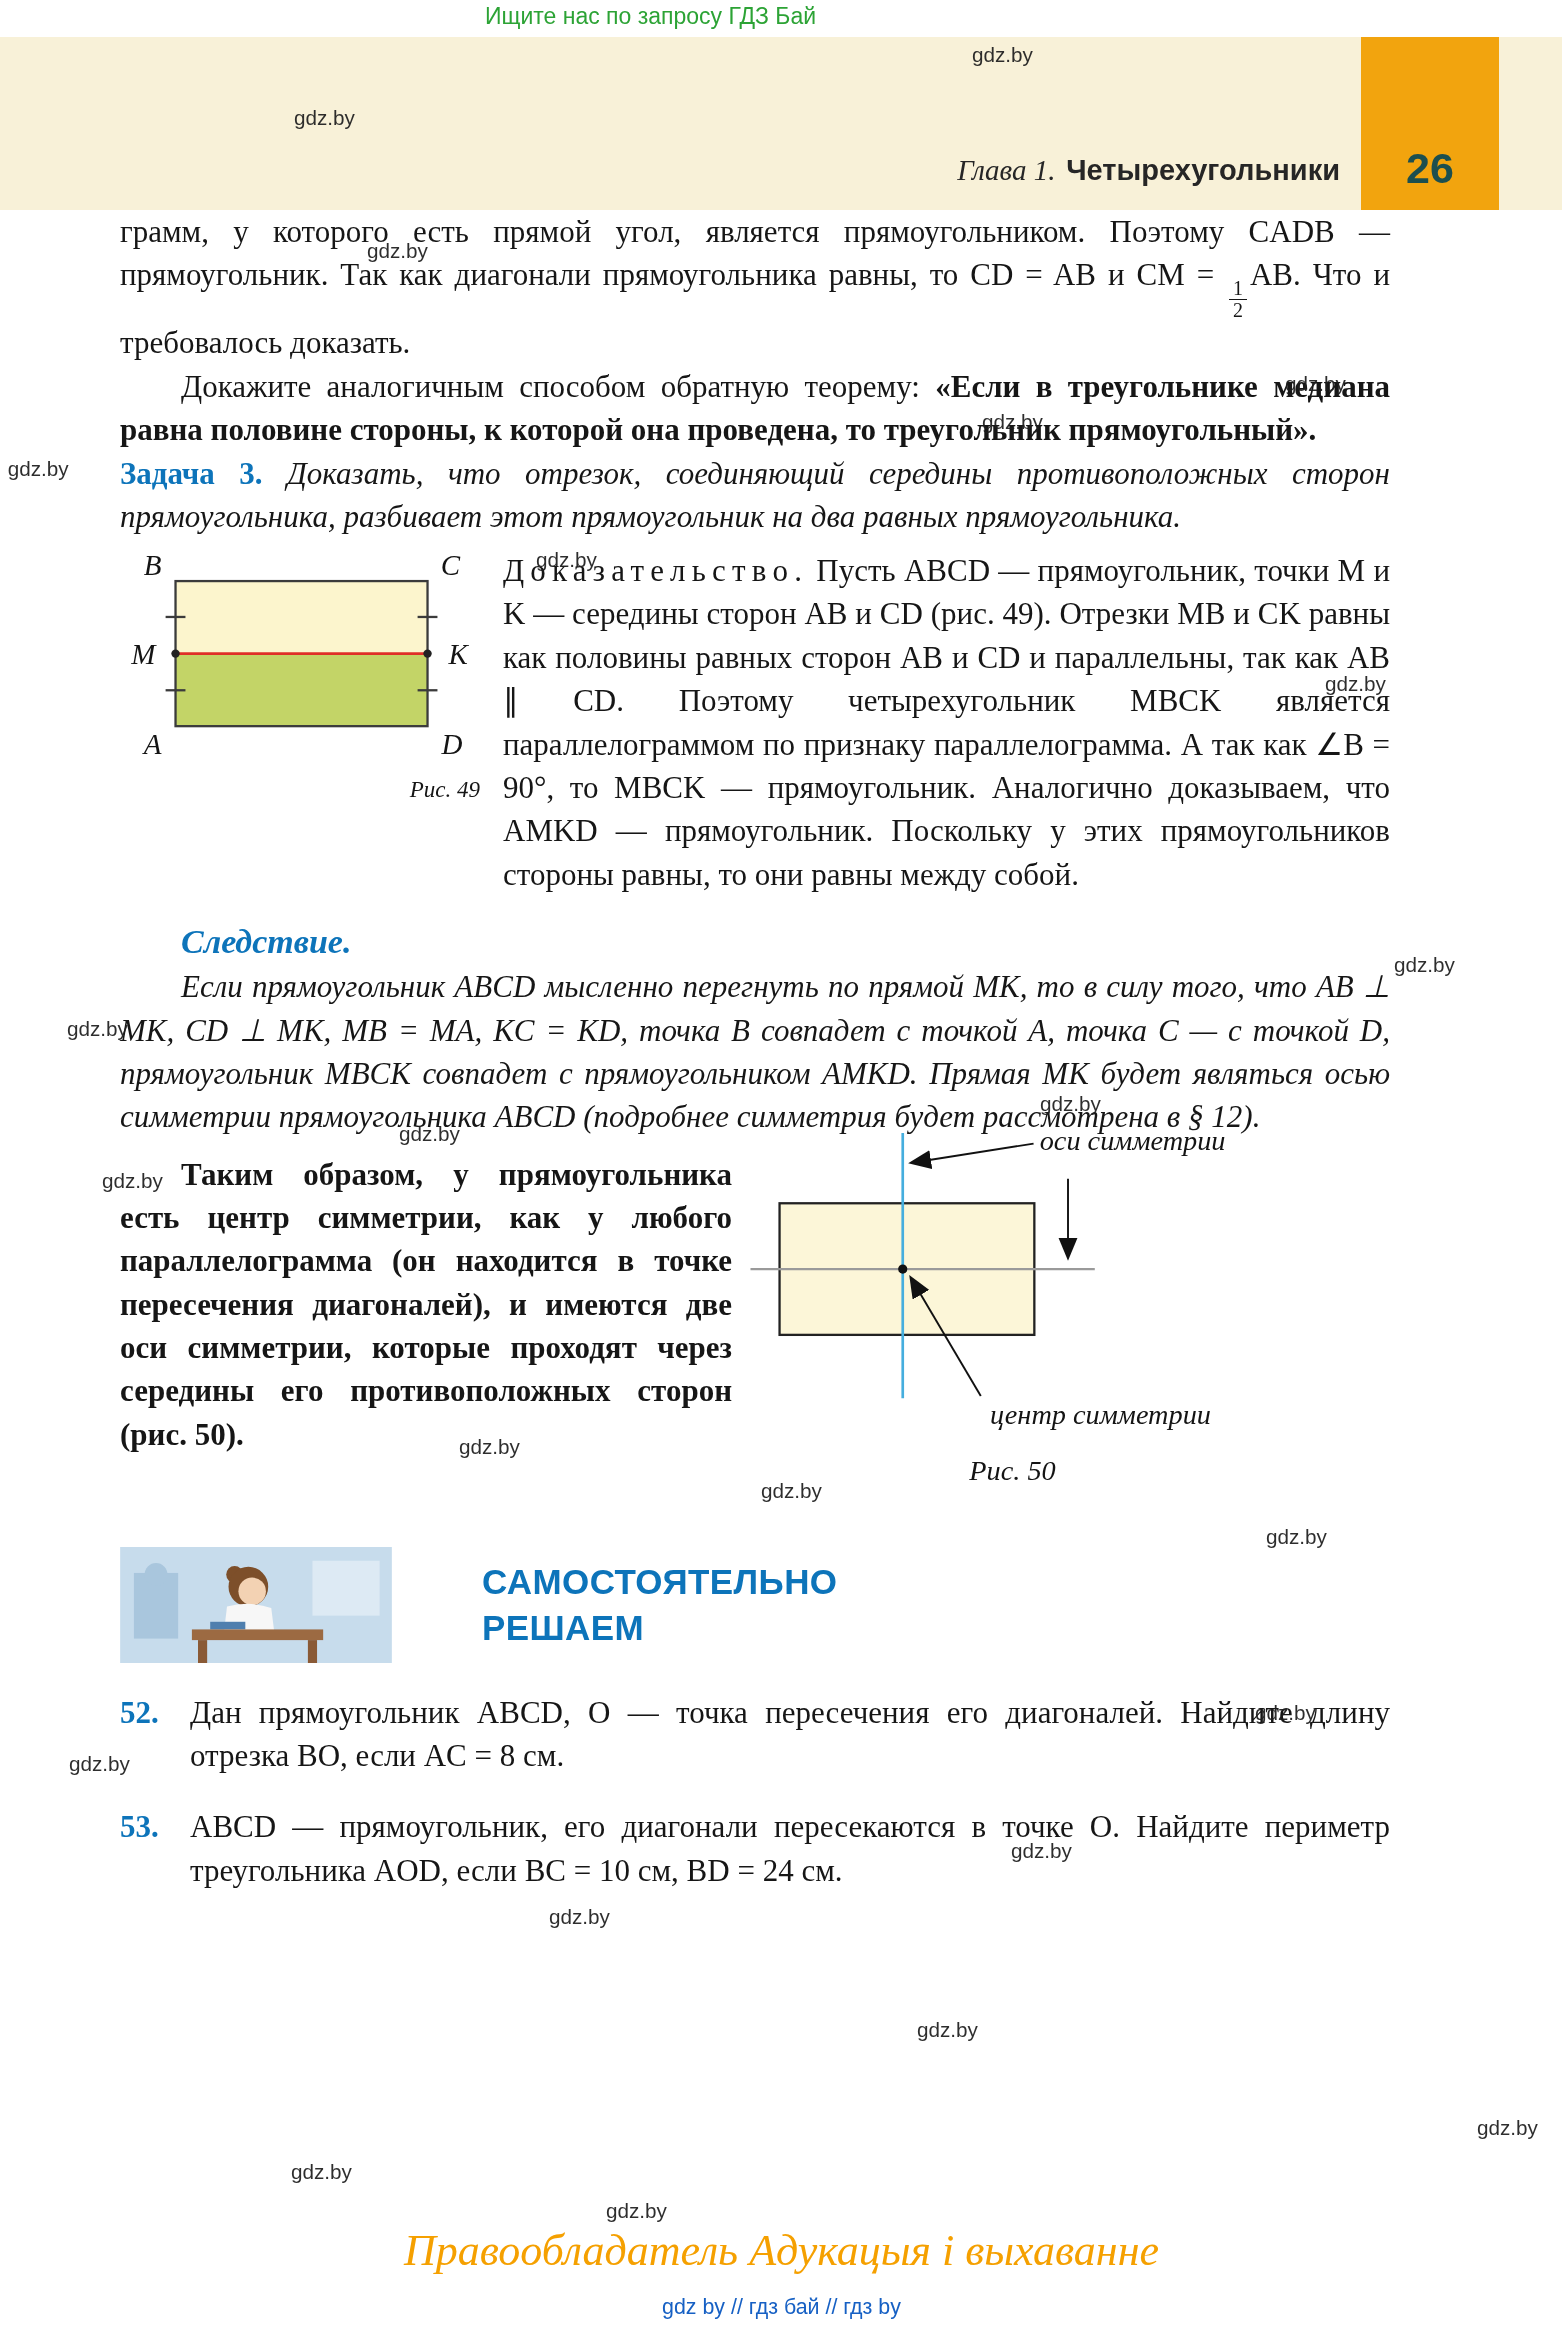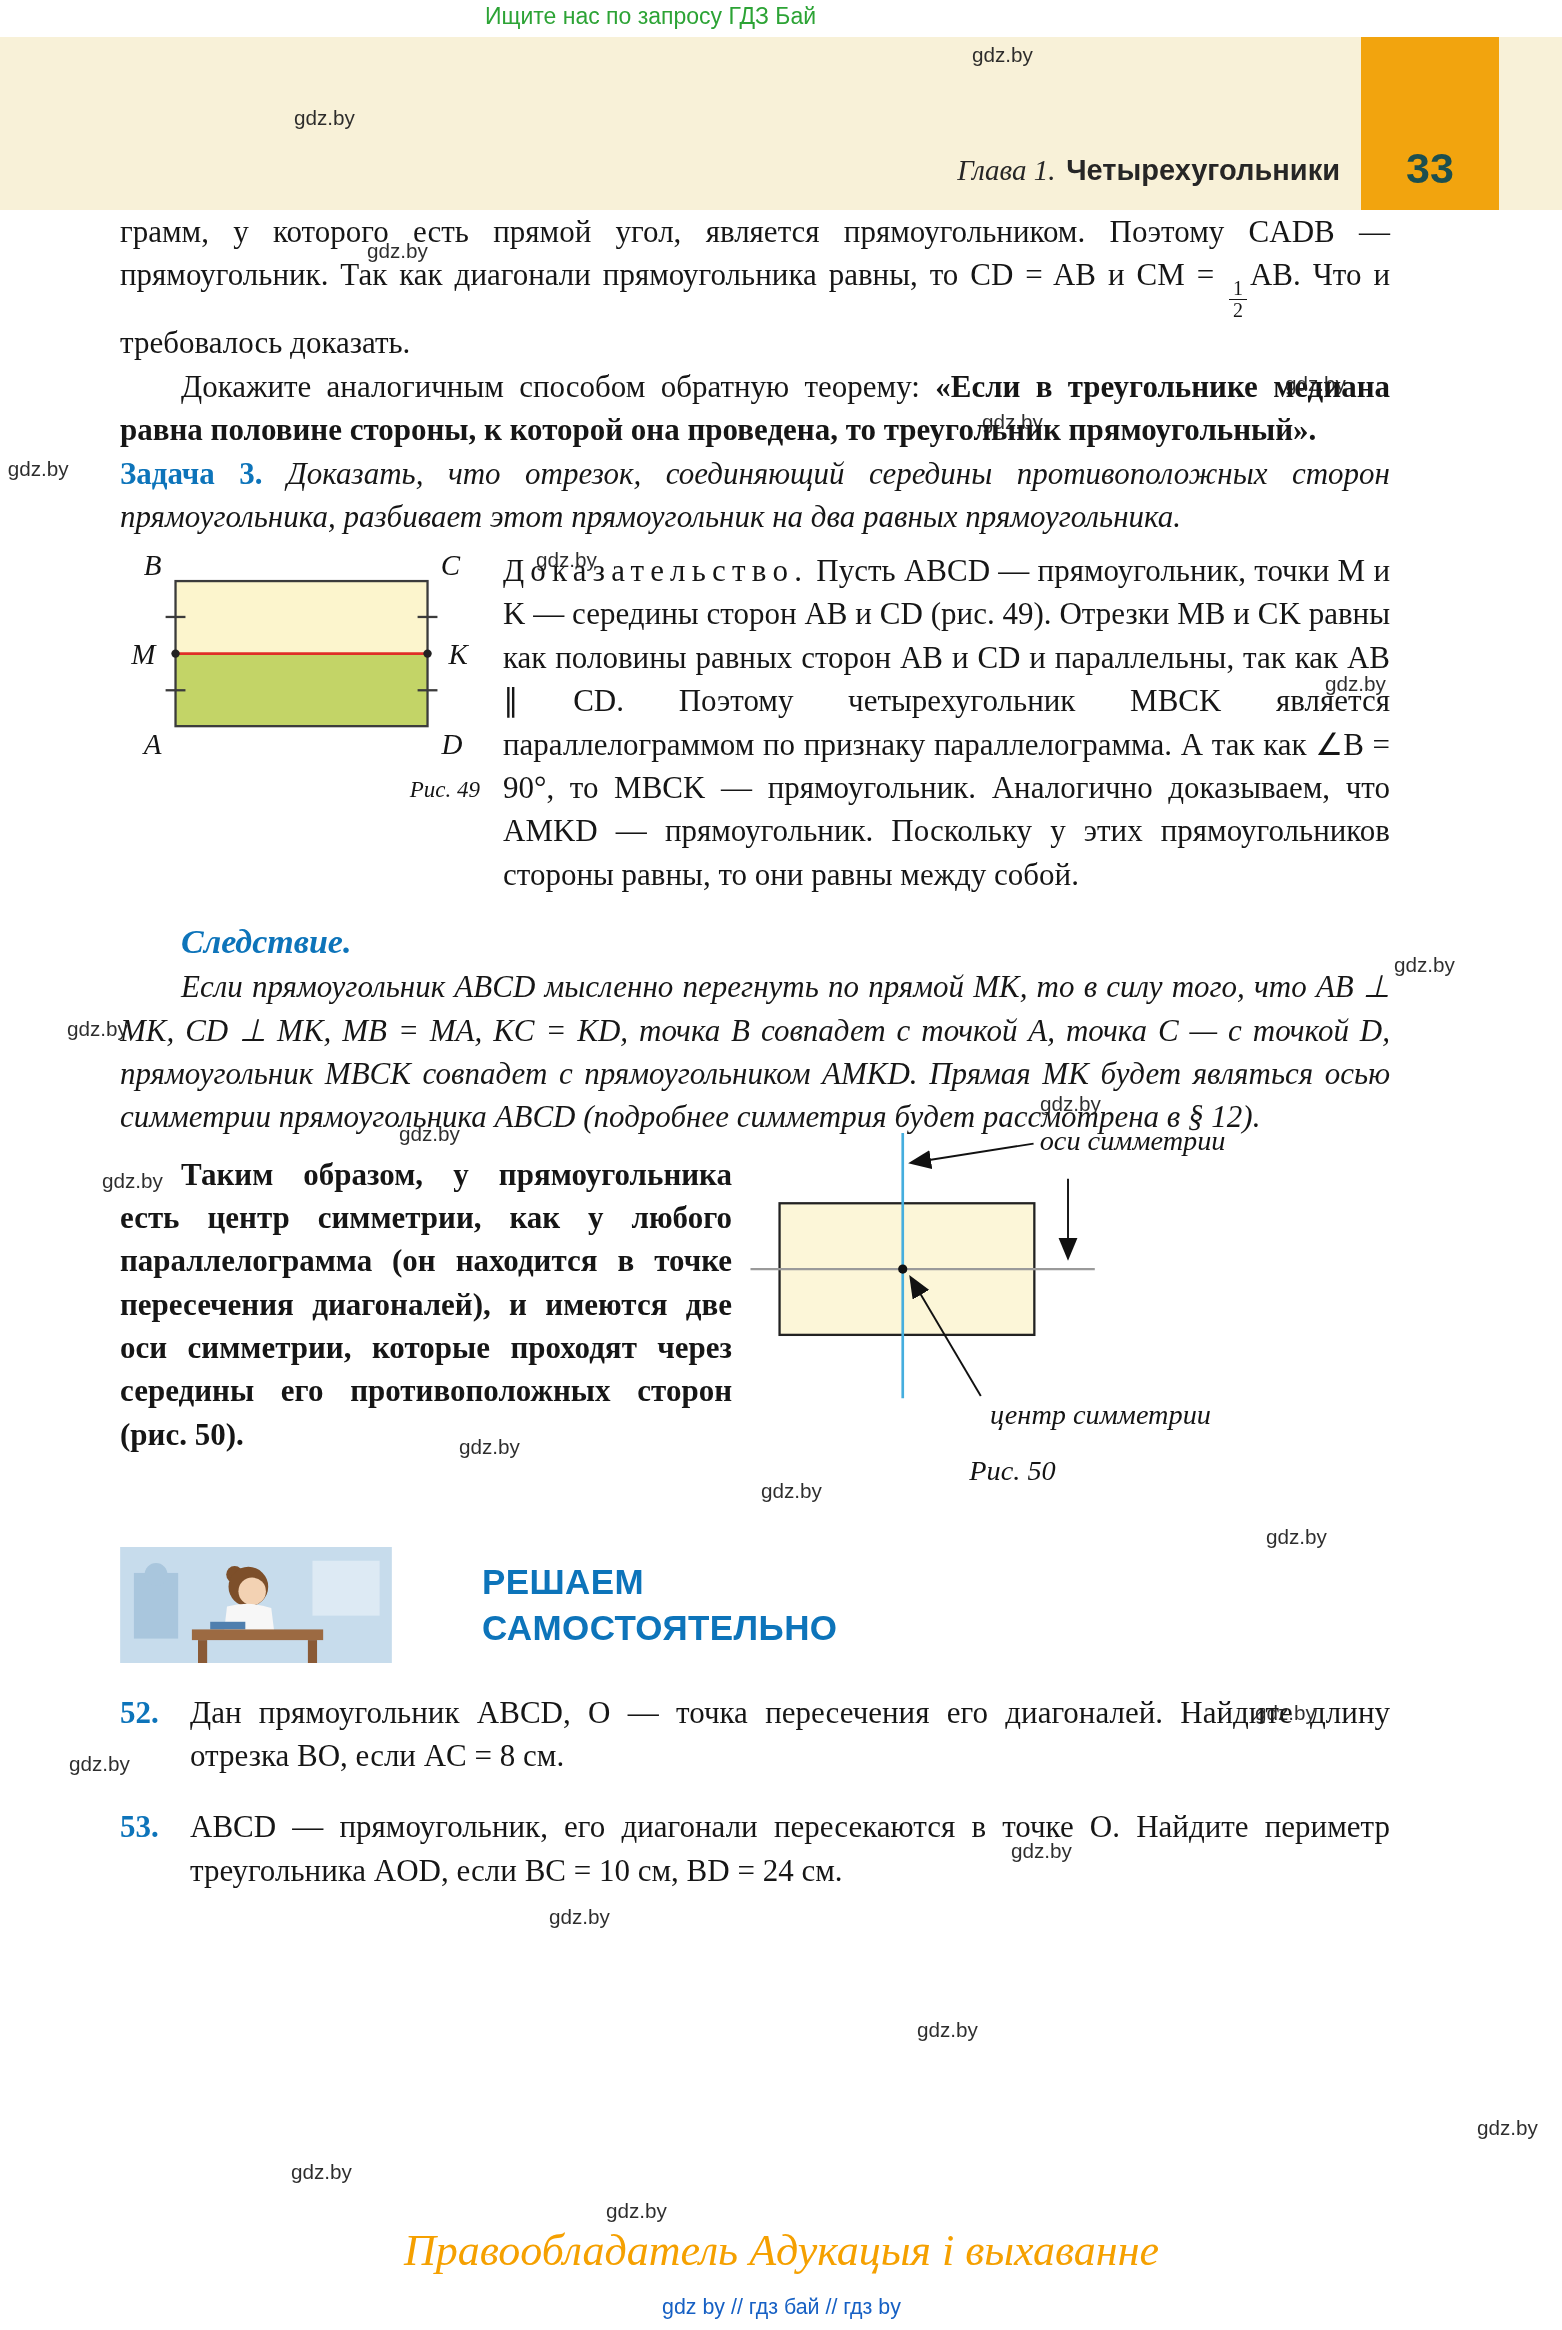--- a/index.html
+++ b/index.html
@@ -79,21 +79,21 @@
 </head>
 <body>
 
 <div id="page">
 
   <div id="topline">Ищите нас по запросу ГДЗ Бай</div>
 
   <div id="band">
     <div id="chapter"><span class="gl">Глава 1.</span><span class="ct">Четырехугольники</span></div>
     <div id="pagenum-box">
-      <span id="pagenum">33</span>
+      <span id="pagenum">26</span>
     </div>
   </div>
 
   <div id="content">
 
     <p class="p1"><span>грамм, у которого есть прямой угол, является прямоугольником. Поэтому </span><span class="i">CADB</span><span> — прямоугольник. Так как диагонали прямоугольника равны, то </span><span class="i">CD</span><span> = </span><span class="i">AB</span><span> и </span><span class="i">CM</span><span> = </span><span class="frac">
           <span class="num">1</span>
           <span class="den">2</span>
         </span><span class="i">AB</span><span>. Что и требовалось доказать.</span></p>
 
@@ -162,22 +162,22 @@
         <circle cx="150" cy="36" r="11" fill="#7d4f2a"></circle>
         <circle cx="168" cy="52" r="26" fill="#7d4f2a"></circle>
         <circle cx="173" cy="58" r="18" fill="#f3d2b3"></circle>
         <path d="M140,78 Q170,70 198,80 L202,112 L136,112 Z" fill="#f7f7f7"></path>
         <rect x="118" y="98" width="46" height="10" fill="#4f7fae"></rect>
         <rect x="94" y="108" width="172" height="14" fill="#9c6a42"></rect>
         <rect x="102" y="122" width="12" height="30" fill="#8a5a36"></rect>
         <rect x="246" y="122" width="12" height="30" fill="#8a5a36"></rect>
       </svg>
       <div class="solvehead">
+        <div>САМОСТОЯТЕЛЬНО</div>
         <div>РЕШАЕМ</div>
-        <div>САМОСТОЯТЕЛЬНО</div>
       </div>
     </div>
 
     <div class="prob">
       <div class="pnum">52.</div>
       <p class="ptext"><span>Дан прямоугольник </span><span class="i">ABCD</span><span>, </span><span class="i">O</span><span> — точка пересечения его диагоналей. Найдите длину отрезка </span><span class="i">BO</span><span>, если </span><span class="i">AC</span><span> = 8 см.</span></p>
     </div>
 
     <div class="prob">
       <div class="pnum">53.</div>

